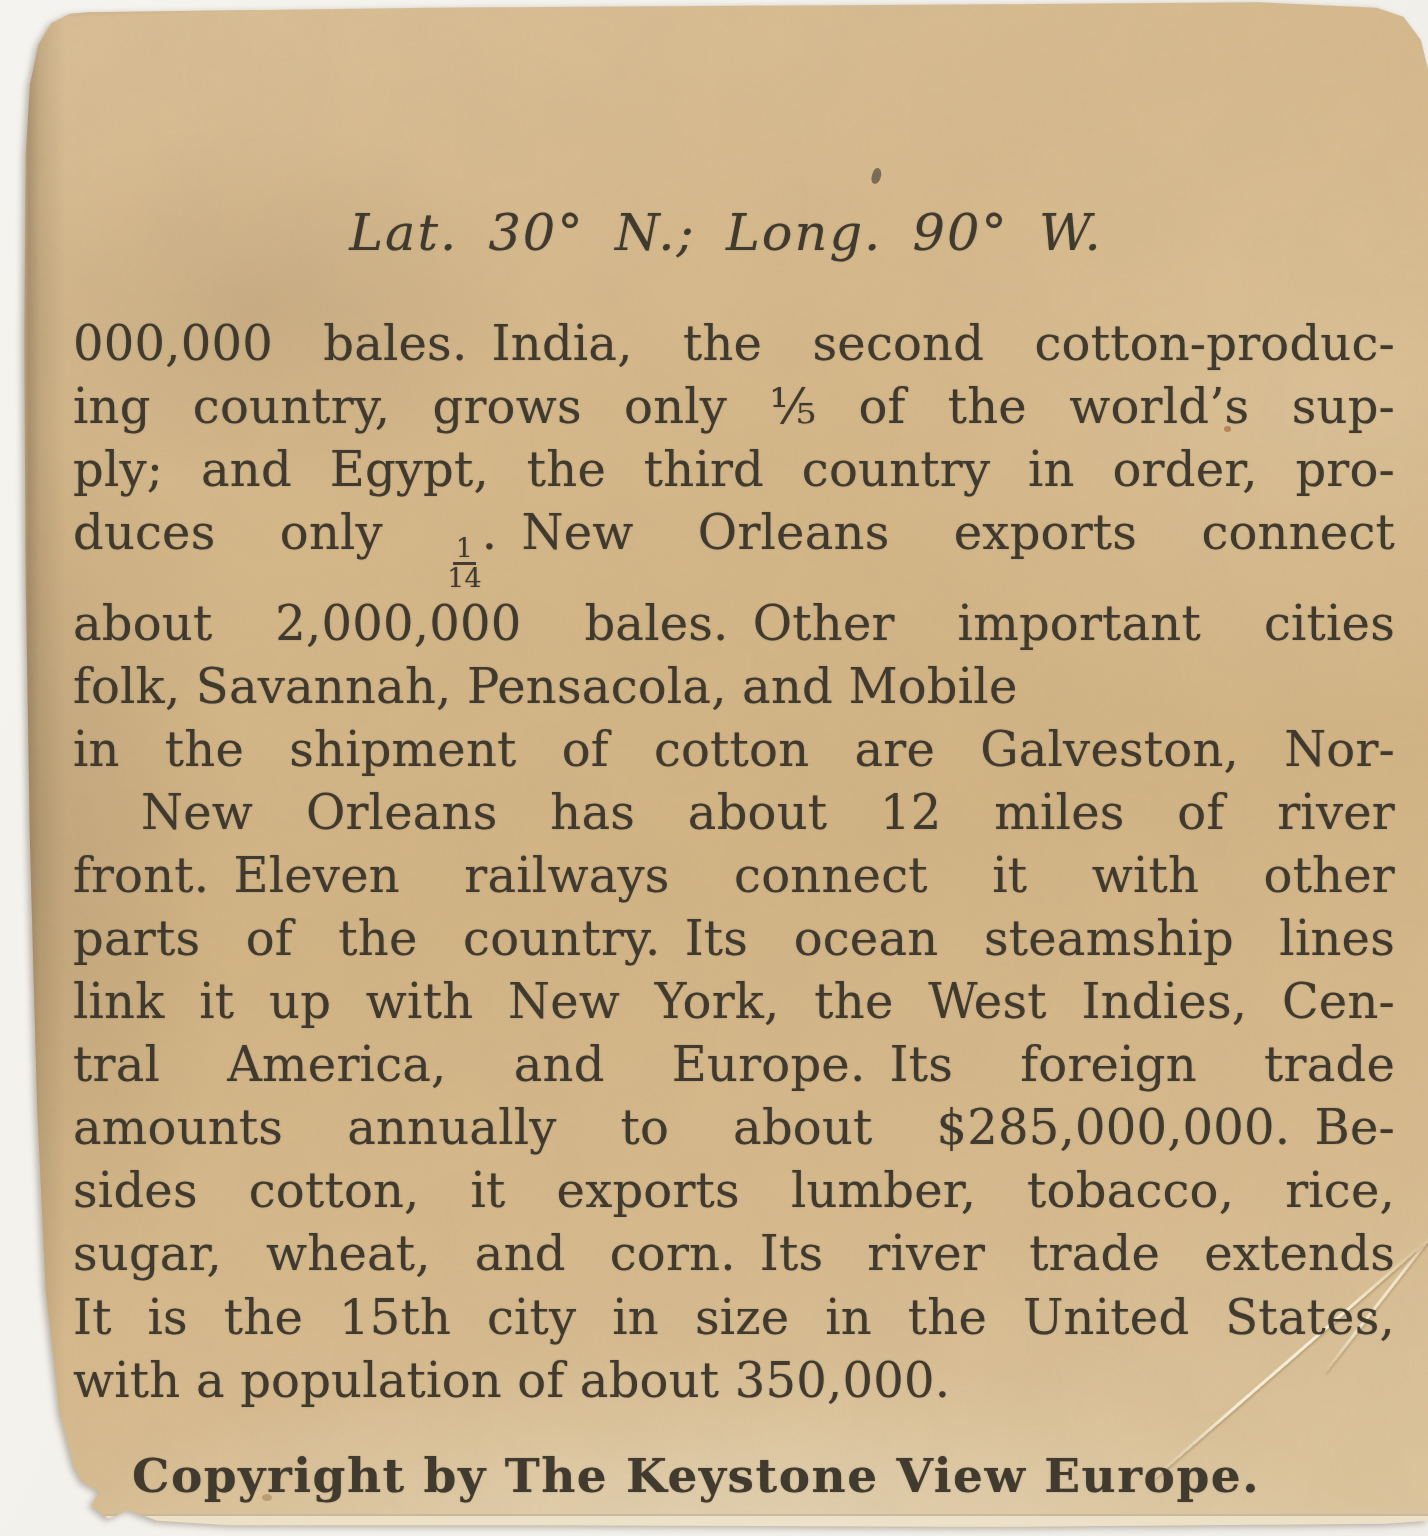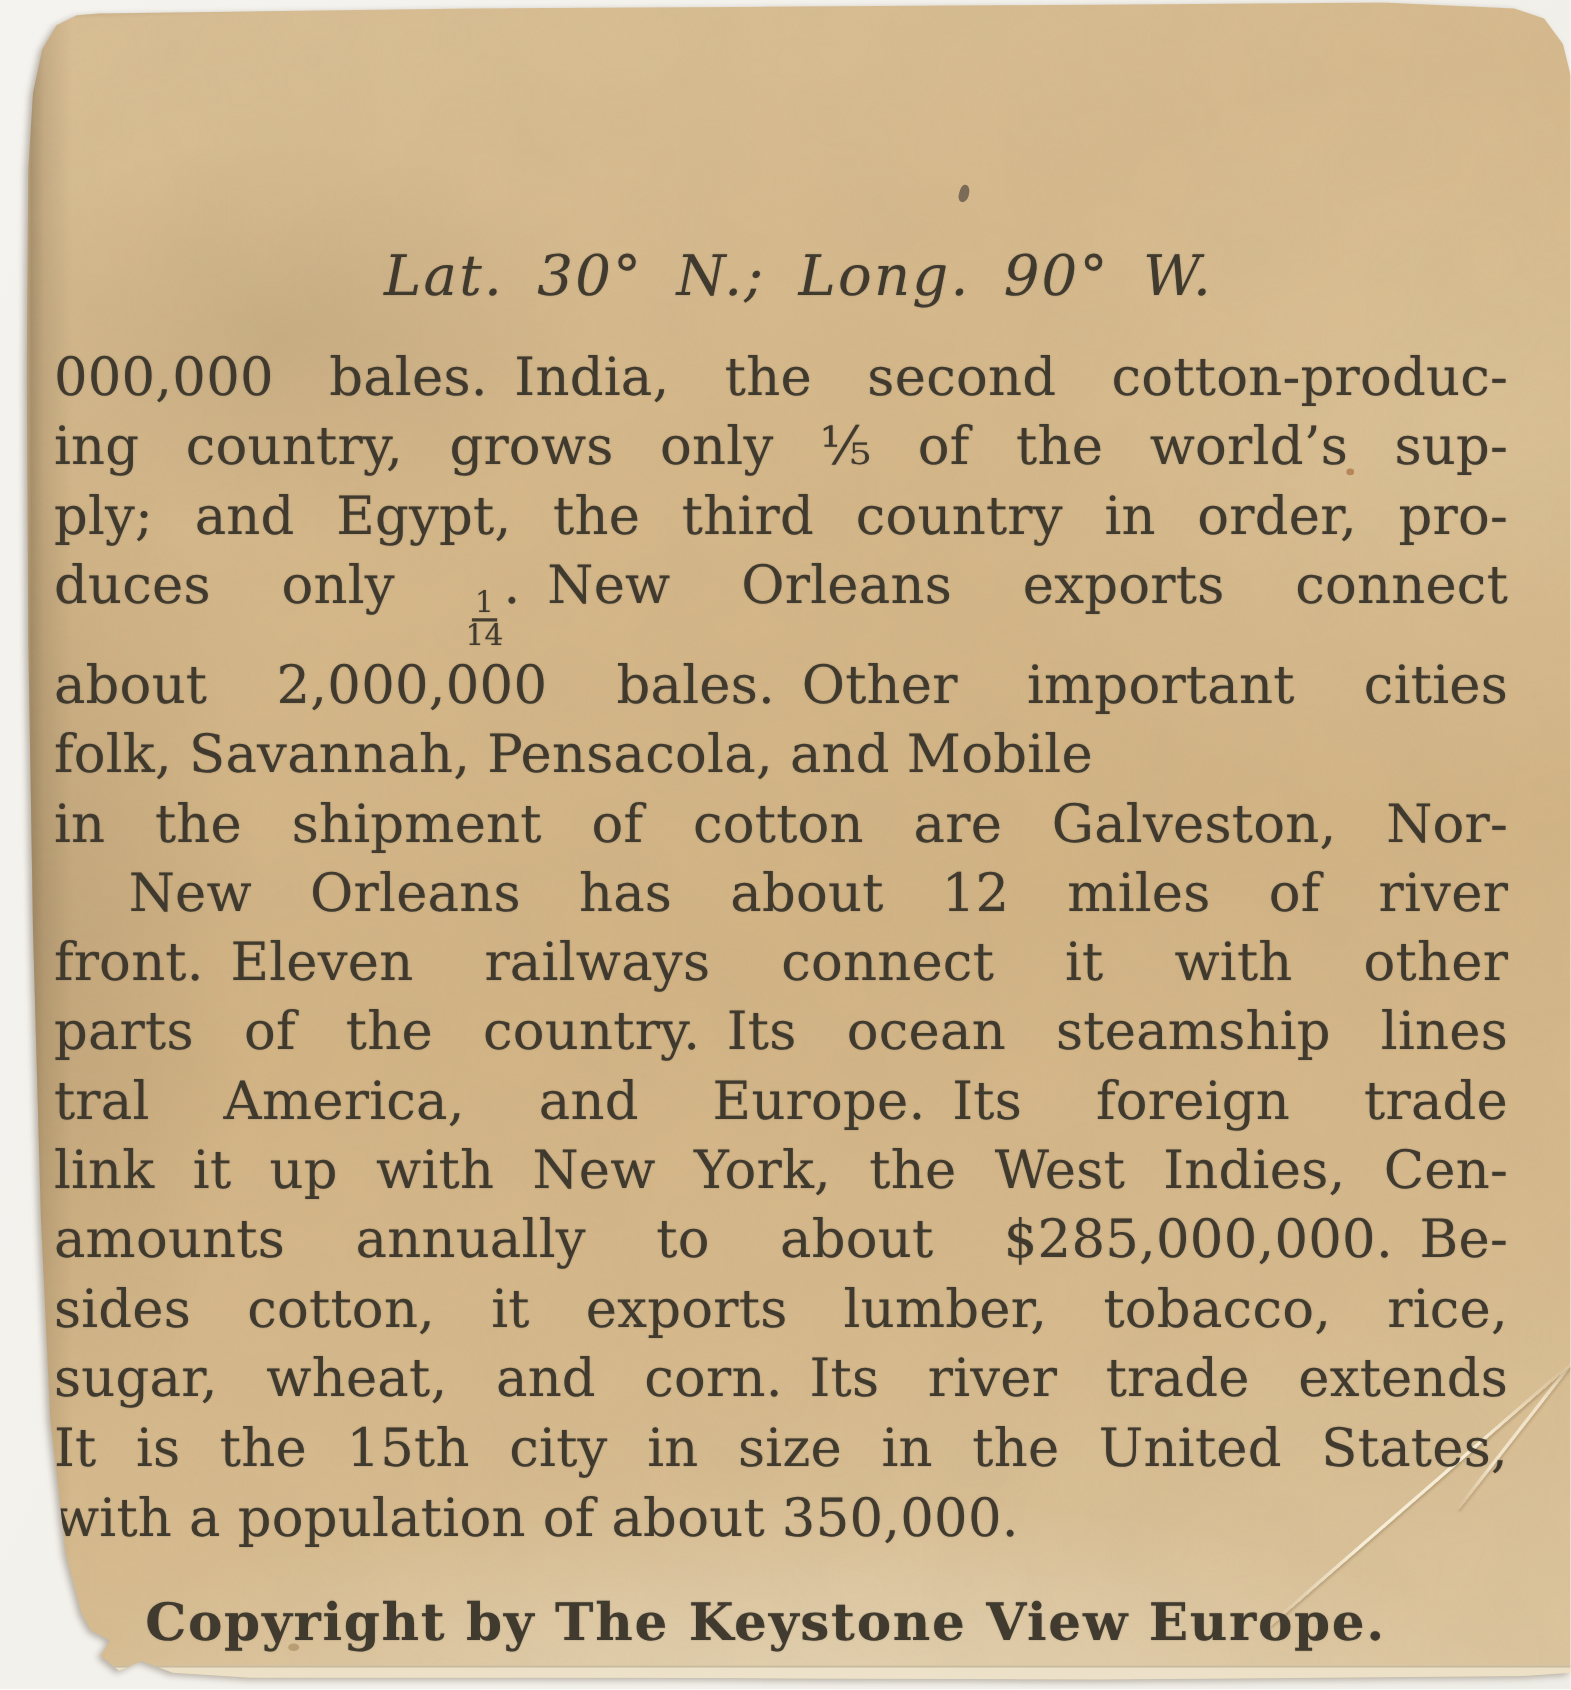--- a/index.html
+++ b/index.html
@@ -50,26 +50,26 @@
   .speck1{left:1224px;top:426px;width:7px;height:6px;background:#9a5a2c;opacity:.55;}
   .speck2{left:872px;top:168px;width:9px;height:16px;background:#5d5244;opacity:.75;transform:rotate(18deg);border-radius:40% 60% 50% 50%;}
   .speck3{left:262px;top:1494px;width:10px;height:7px;background:#8a6a3a;opacity:.4;}
 
   .text-layer{
     position:absolute;inset:0;
     color:rgba(60,54,44,0.94);
     text-shadow:0 0 1.3px rgba(84,74,58,0.55);
   }
   .title{
-    position:absolute;top:222px;left:65px;width:1322px;
+    position:absolute;top:203px;left:65px;width:1322px;
     text-align:center;font-style:italic;font-size:51px;
     letter-spacing:2px;word-spacing:12px;
   }
   .body-text{
-    position:absolute;top:312px;left:49px;width:1322px;
+    position:absolute;top:312px;left:73px;width:1322px;
     font-size:48px;line-height:63.1px;letter-spacing:0.2px;
   }
   .line{white-space:nowrap;}
   .line.j{white-space:normal;text-align:justify;text-align-last:justify;}
   .indent{text-indent:68px;}
   .frac{
     display:inline-flex;flex-direction:column;align-items:center;
     vertical-align:-0.28em;font-size:0.56em;line-height:1.0;
   }
   .frac .num{border-bottom:3px solid currentColor;padding:0 3px;}
@@ -118,22 +118,22 @@
                 <span class="num">1</span>
                 <span class="den">14</span>
               </span><span>. New Orleans exports connect</span></div>
           <div class="line j">about 2,000,000 bales. Other important cities</div>
           <div class="line">folk, Savannah, Pensacola, and Mobile</div>
           <div class="line j">in the shipment of cotton are Galveston, Nor-</div>
 
           <div class="line j indent">New Orleans has about 12 miles of river</div>
           <div class="line j">front. Eleven railways connect it with other</div>
           <div class="line j">parts of the country. Its ocean steamship lines</div>
+          <div class="line j">link it up with New York, the West Indies, Cen-</div>
           <div class="line j">tral America, and Europe. Its foreign trade</div>
-          <div class="line j">link it up with New York, the West Indies, Cen-</div>
           <div class="line j">amounts annually to about $285,000,000. Be-</div>
           <div class="line j">sides cotton, it exports lumber, tobacco, rice,</div>
           <div class="line j">sugar, wheat, and corn. Its river trade extends</div>
           <div class="line j">It is the 15th city in size in the United States,</div>
           <div class="line">with a population of about 350,000.</div>
         </div>
 
         <div class="footer-line">Copyright by The Keystone View Europe.</div>
       </div>
 

